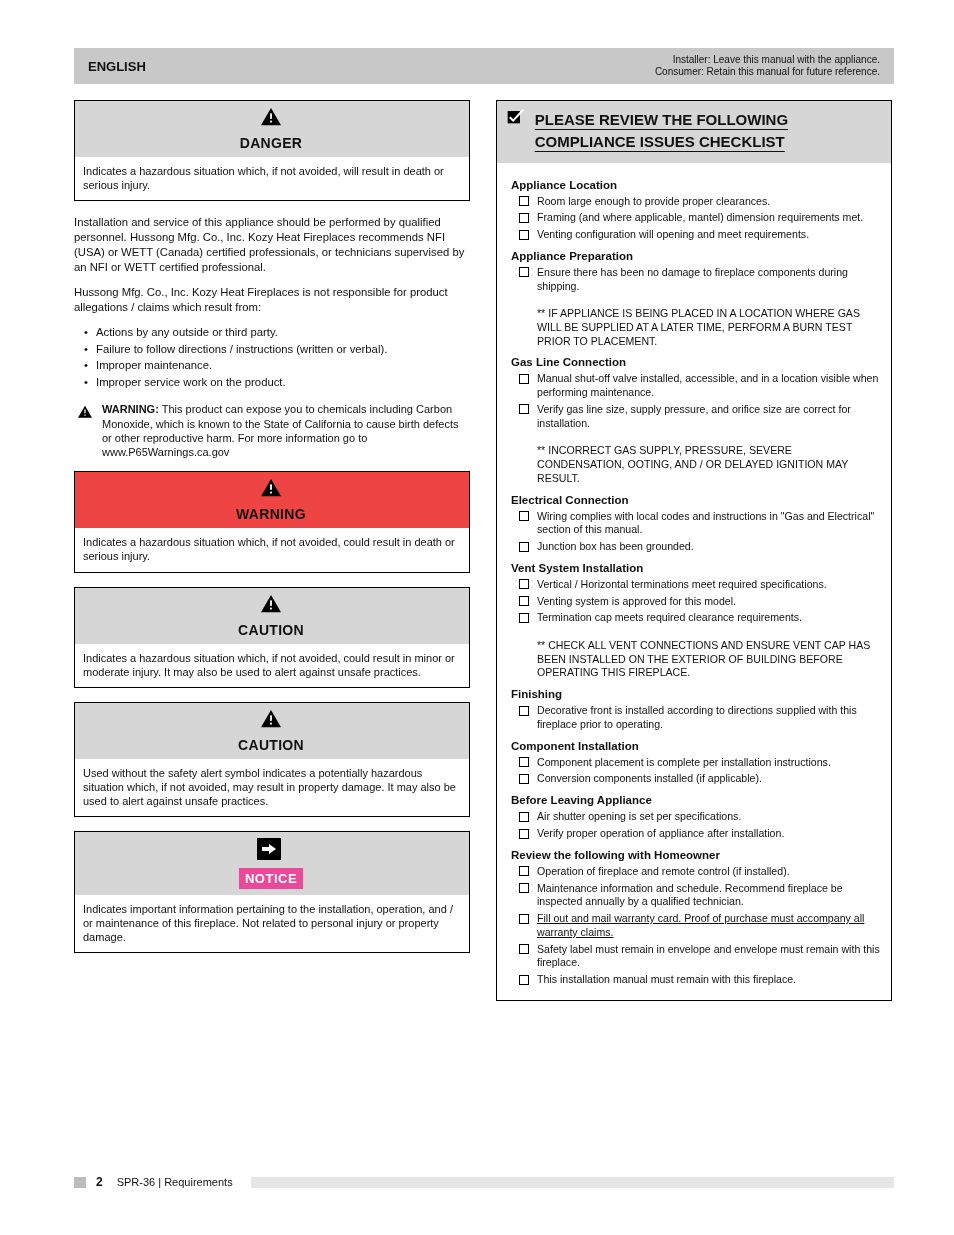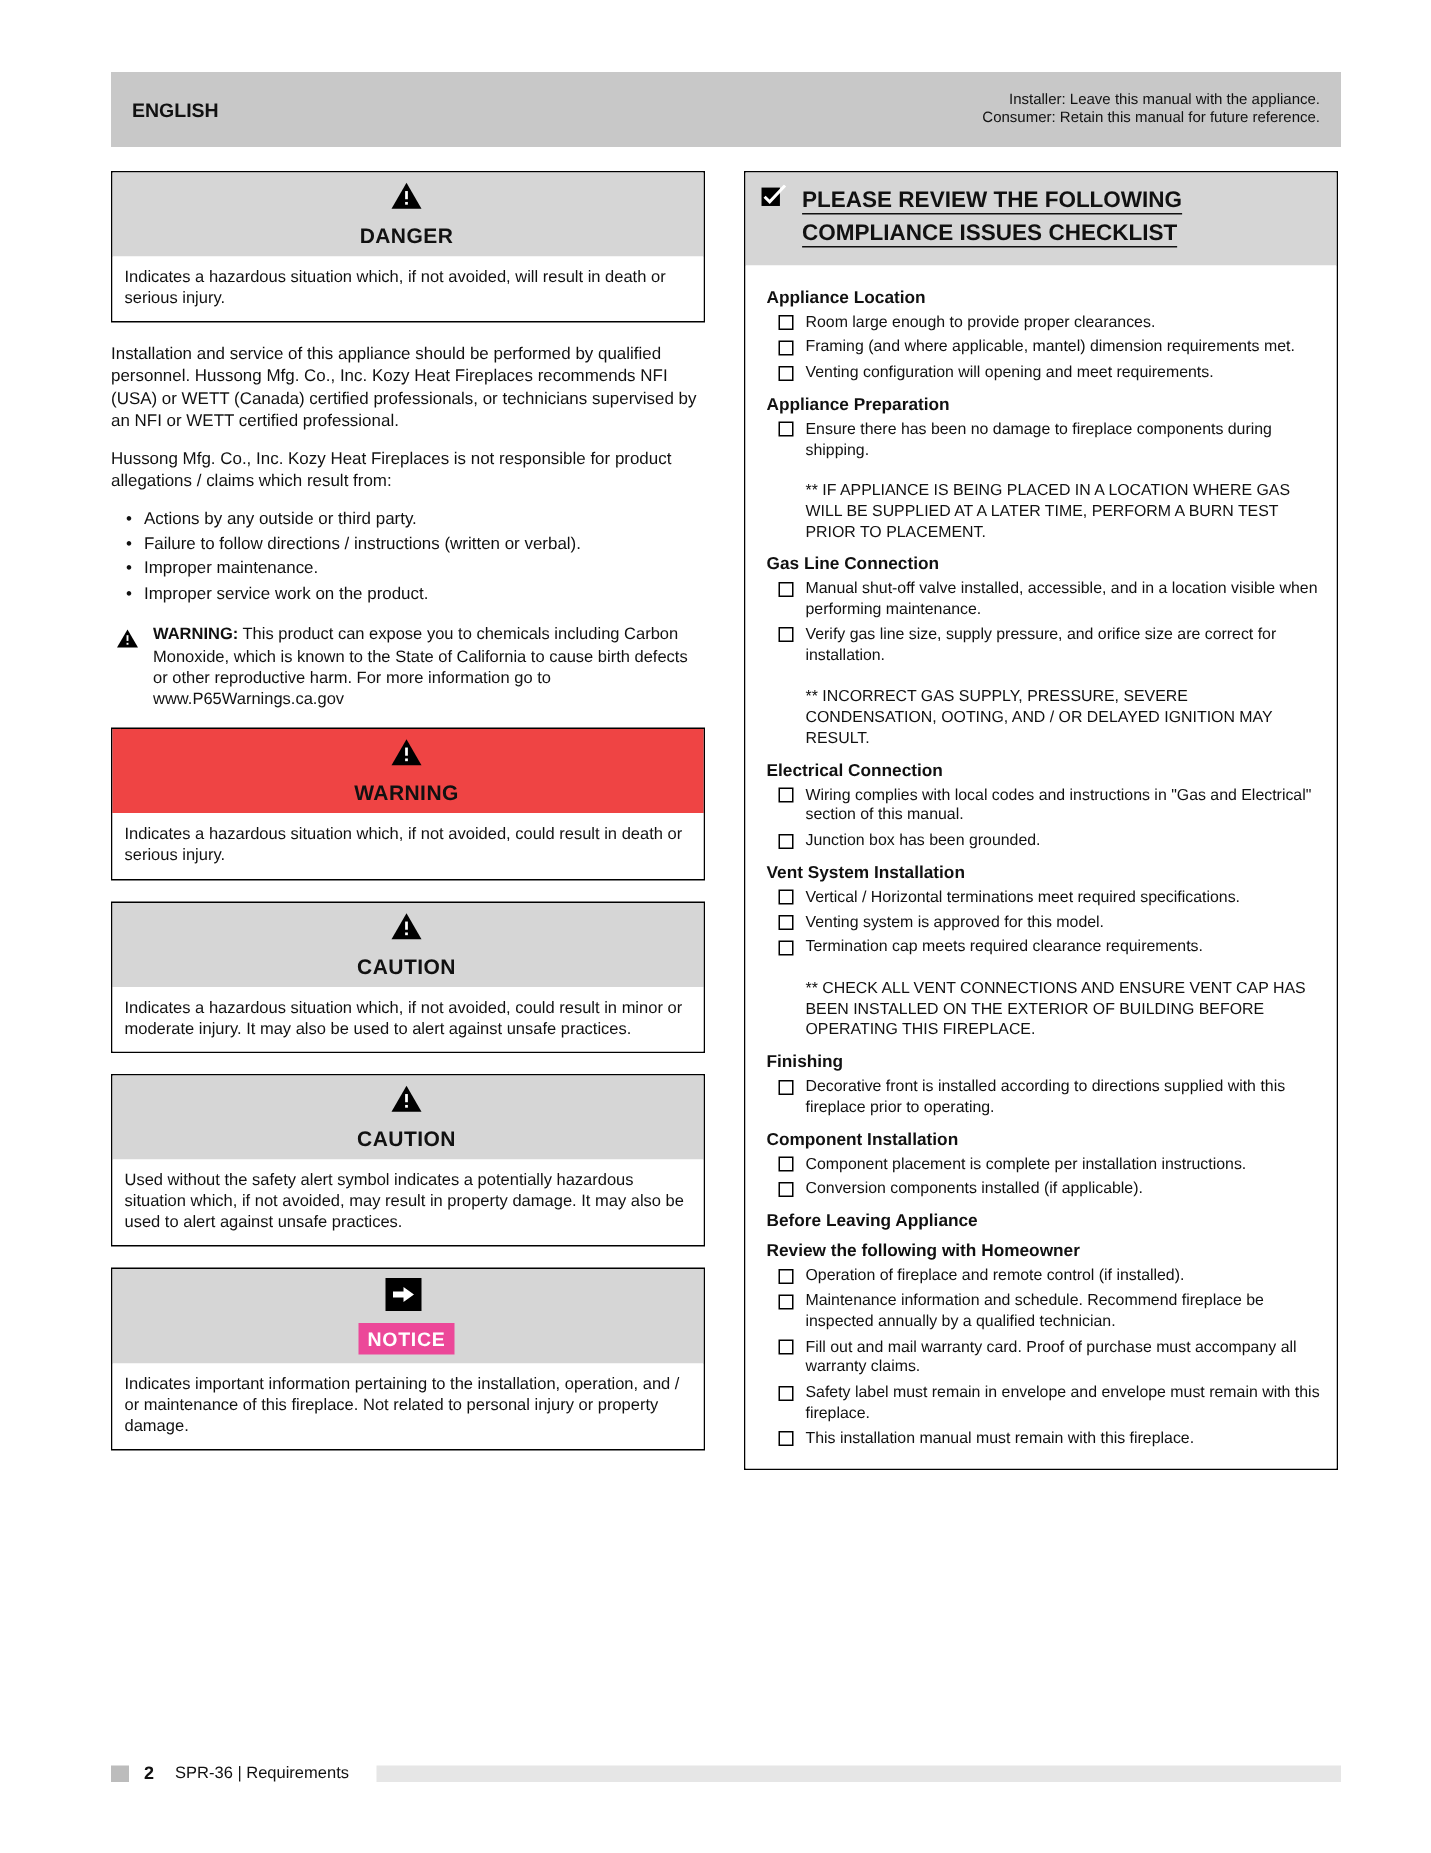--- a/index.html
+++ b/index.html
@@ -1,18 +1,18 @@
 <!DOCTYPE html>
 <html><head>
 <meta charset="utf-8">
 <style>
   * { box-sizing: border-box; margin: 0; padding: 0; }
   html, body { width: 954px; height: 1235px; background: #fff; font-family: Arial, Helvetica, sans-serif; color: #111; }
   .page { padding: 48px 60px 24px 74px; }
-  .titlebar { background: #c8c8c8; height: 50px; display: flex; align-items: center; justify-content: space-between; padding: 0 14px; margin-bottom: 16px; }
+  .titlebar { background: #c8c8c8; height: 36px; display: flex; align-items: center; justify-content: space-between; padding: 0 14px; margin-bottom: 16px; }
   .titlebar .left { font-weight: bold; font-size: 13px; }
   .titlebar .right { font-weight: bold; font-size: 13px; }
 
   .cols { display: flex; gap: 26px; }
   .col { flex: 1 1 0; }
   .col-left { max-width: 396px; }
   .col-right { max-width: 396px; }
 
   
   .callout-head { display:flex; align-items:center; gap:8px; padding: 6px 8px 6px 6px; flex-direction: column; }
@@ -256,33 +256,43 @@
               <div class="item">
                 <span class="sq"></span>
                 <span class="txt" style="white-space: pre-line;">Component placement is complete per installation instructions.</span>
               </div>
               <div class="item">
                 <span class="sq"></span>
                 <span class="txt" style="white-space: pre-line;">Conversion components installed (if applicable).</span>
               </div>
             </div>
             <div class="group-title">Before Leaving Appliance</div>
+            <div class="items">
+              <div class="item">
+                <span class="sq"></span>
+                <span class="txt" style="white-space: pre-line;">Air shutter opening is set per specifications.</span>
+              </div>
+              <div class="item">
+                <span class="sq"></span>
+                <span class="txt" style="white-space: pre-line;">Verify proper operation of appliance after installation.</span>
+              </div>
+            </div>
             <div class="group-title">Review the following with Homeowner</div>
             <div class="items">
               <div class="item">
                 <span class="sq"></span>
                 <span class="txt" style="white-space: pre-line;">Operation of fireplace and remote control (if installed).</span>
               </div>
               <div class="item">
                 <span class="sq"></span>
                 <span class="txt" style="white-space: pre-line;">Maintenance information and schedule. Recommend fireplace be inspected annually by a qualified technician.</span>
               </div>
               <div class="item">
                 <span class="sq"></span>
-                <span class="txt" style="white-space: pre-line;">Fill out and mail warranty card. Proof of purchase must accompany all warranty claims.</span>
+                <span class="txt" style="white-space: pre-line; text-decoration: underline;">Fill out and mail warranty card. Proof of purchase must accompany all warranty claims.</span>
               </div>
               <div class="item">
                 <span class="sq"></span>
                 <span class="txt" style="white-space: pre-line;">Safety label must remain in envelope and envelope must remain with this fireplace.</span>
               </div>
               <div class="item">
                 <span class="sq"></span>
                 <span class="txt" style="white-space: pre-line;">This installation manual must remain with this fireplace.</span>
               </div>
             </div>

